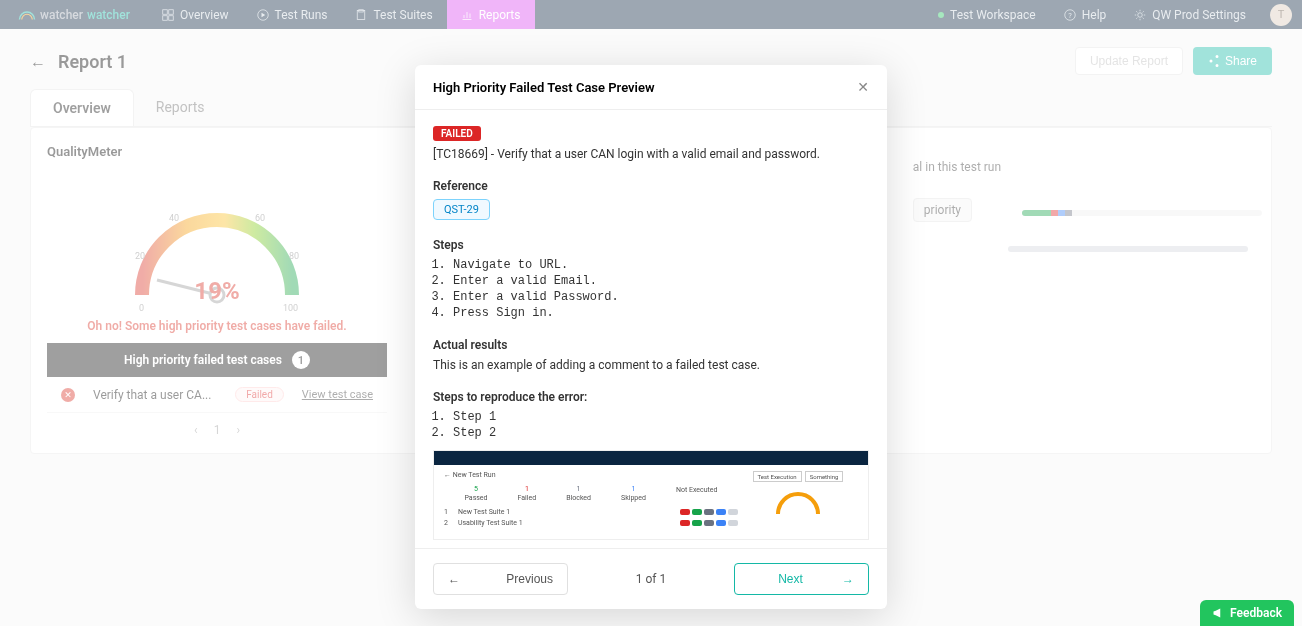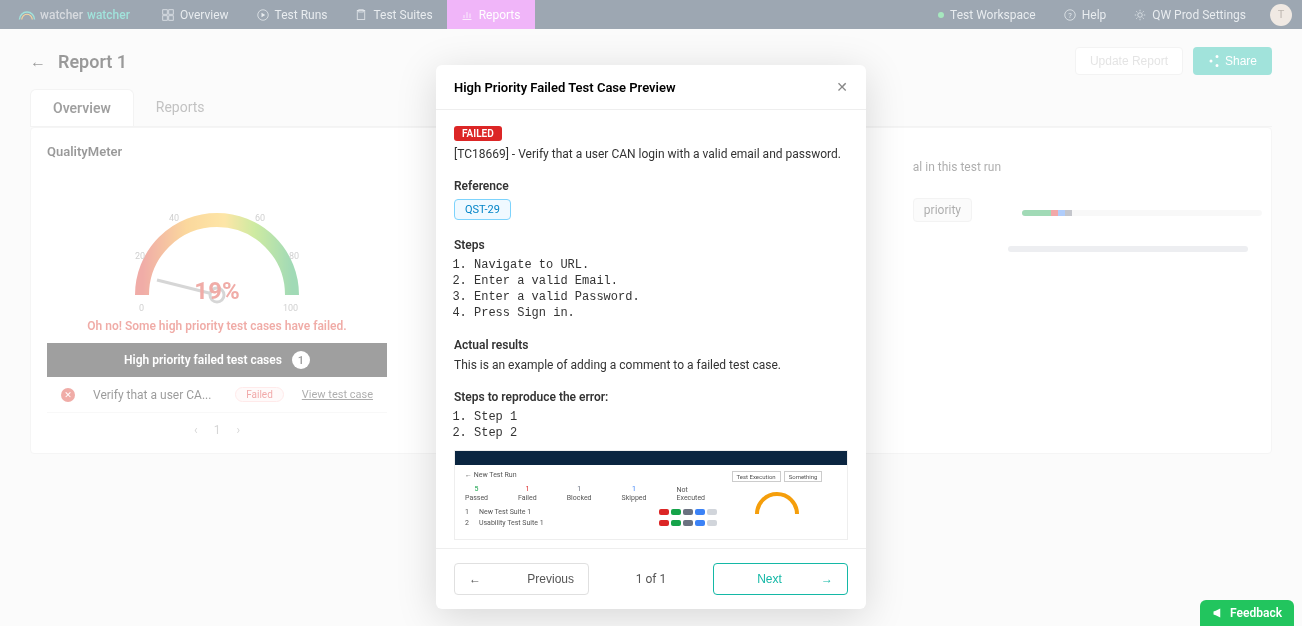--- a/index.html
+++ b/index.html
@@ -43,21 +43,21 @@
 .view-link { color: #333; text-decoration: underline; font-size: 11px; }
 
 .pager { display: flex; align-items: center; justify-content: center; gap: 16px; margin-top: 10px; font-size: 12px; color: #999; }
 
 .side-panel { position: absolute; right: 40px; top: 160px; font-size: 12px; color: #333; }
 .priority-btn { background: #f5f5f5; border: 1px solid #e0e0e0; padding: 4px 10px; border-radius: 4px; }
 .progress-bar { width: 240px; height: 6px; background: #eee; border-radius: 3px; margin-top: 6px; position: relative; overflow: hidden; }
 .seg { height: 100%; float: left; }
 
 .overlay { position: absolute; inset: 0; background: rgba(255,255,255,0.6); display: flex; align-items: flex-start; justify-content: center; padding-top: 65px; }
-.modal { width: 430px; background: #fff; border-radius: 6px; box-shadow: 0 8px 40px rgba(0,0,0,0.15); display: flex; flex-direction: column; max-height: 555px; }
+.modal { width: 472px; background: #fff; border-radius: 6px; box-shadow: 0 8px 40px rgba(0,0,0,0.15); display: flex; flex-direction: column; max-height: 555px; }
 .modal-header { display: flex; align-items: center; padding: 14px 18px; border-bottom: 1px solid #eee; }
 .modal-title { font-size: 13px; font-weight: 600; }
 .close-x { margin-left: auto; color: #888; cursor: pointer; font-size: 14px; }
 .modal-body { padding: 16px 18px 8px 18px; overflow-y: scroll; flex: 1; font-size: 12px; color: #333; }
 .modal-body::-webkit-scrollbar { width: 8px; }
 .modal-body::-webkit-scrollbar-thumb { background: #ccc; border-radius: 4px; }
 .failed-pill { background: #dc2626; color: #fff; padding: 2px 8px; border-radius: 3px; font-size: 10px; font-weight: 600; display: inline-block; }
 .tc-title { font-size: 12px; color: #333; margin-top: 6px; }
 .tag-row { display: flex; align-items: center; gap: 10px; margin-top: 12px; }
 .p1-tag { border: 1px solid #7dd3fc; color: #0284c7; padding: 1px 6px; border-radius: 3px; font-size: 10px; }

